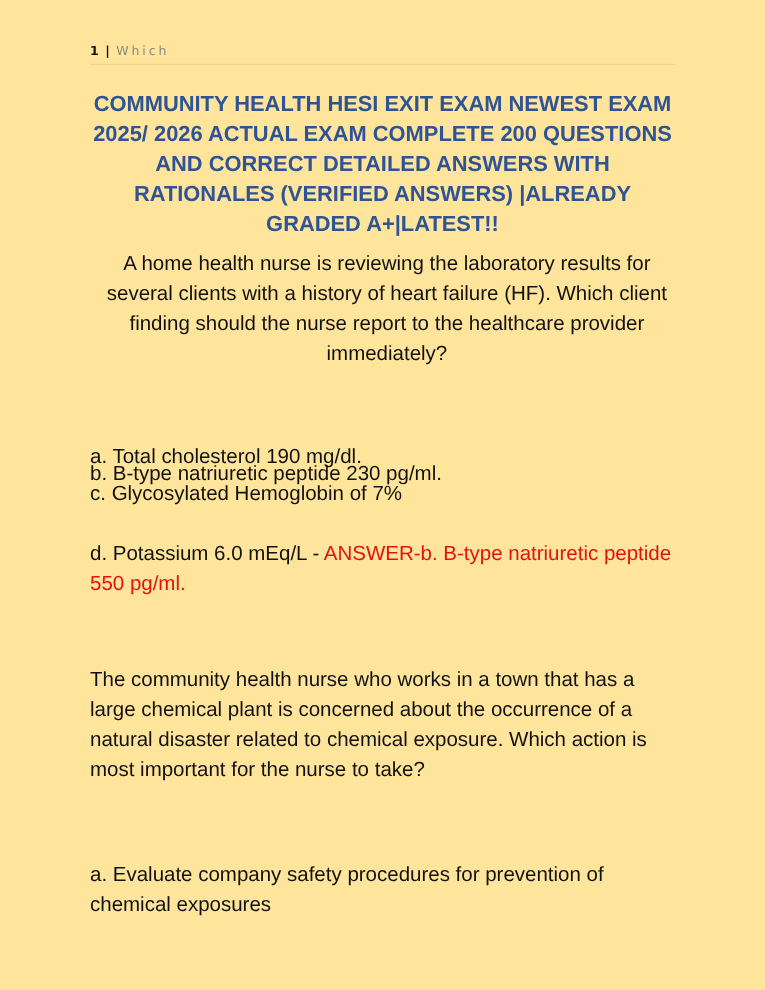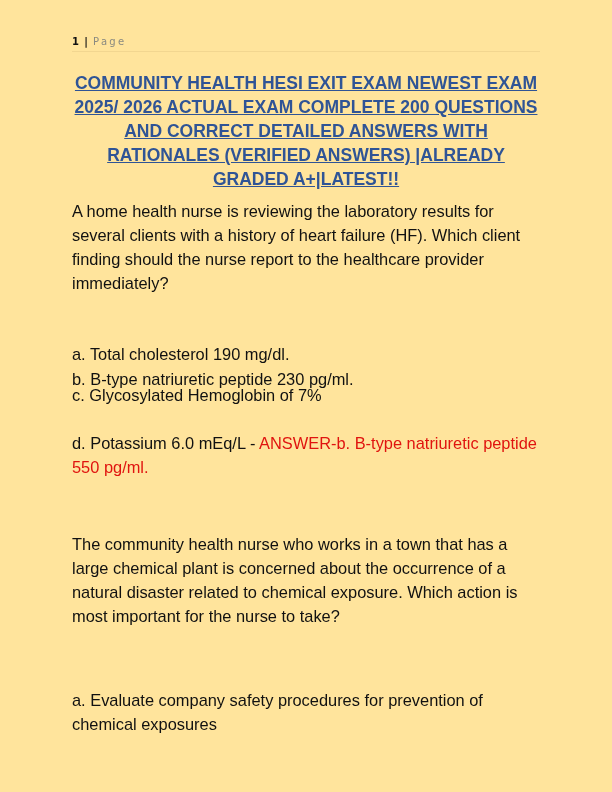--- a/index.html
+++ b/index.html
@@ -14,40 +14,40 @@
     position:absolute; left:72px; top:36px; width:468px;
     font-family:"DejaVu Sans", sans-serif; font-size:10px;
     border-bottom:1px solid #F2D690; padding-bottom:4px;
   }
   .page-num { font-weight:bold; color:#111; }
   .page-sep { font-weight:bold; color:#111; margin:0 2px; }
   .page-word { color:#8a8a80; letter-spacing:2.3px; }
   .title {
     position:absolute; left:72px; top:71px; width:468px;
     text-align:center; color:#2F5496; font-weight:bold;
-    font-size:17.5px; line-height:24px;text-decoration:underline;
+    font-size:17.5px; line-height:24px;
   }
   .body-text { position:absolute; left:72px; width:475px; font-size:16.4px; line-height:24px; }
-  .q1 { top:199px; }
+  .q1 { top:199px;text-align:center; }
   .opt { position:absolute; left:72px; width:475px; font-size:16.4px; line-height:24px; }
   .answer { color:#E0140F; }
 </style>
 </head>
 <body>
 
 <div class="page-header">
   <span class="page-num">1</span>
   <span class="page-sep">|</span>
-  <span class="page-word">Page</span>
+  <span class="page-word">Which</span>
 </div>
 
 <div class="title">COMMUNITY HEALTH HESI EXIT EXAM NEWEST EXAM 2025/ 2026 ACTUAL EXAM COMPLETE 200 QUESTIONS AND CORRECT DETAILED ANSWERS WITH RATIONALES (VERIFIED ANSWERS) |ALREADY GRADED A+|LATEST!!</div>
 
 <div class="body-text q1">A home health nurse is reviewing the laboratory results for several clients with a history of heart failure (HF). Which client finding should the nurse report to the healthcare provider immediately?</div>
 
-<div class="opt" style="top:342px">a. Total cholesterol 190 mg/dl.</div>
+<div class="opt" style="top:353px">a. Total cholesterol 190 mg/dl.</div>
 <div class="opt" style="top:367px">b. B-type natriuretic peptide 230 pg/ml.</div>
 <div class="opt" style="top:383px">c. Glycosylated Hemoglobin of 7%</div>
 <div class="opt" style="top:431px"><span>d. Potassium 6.0 mEq/L - </span><span class="answer">ANSWER-b. B-type natriuretic peptide 550 pg/ml.</span></div>
 
 <div class="body-text" style="top:532px">The community health nurse who works in a town that has a large chemical plant is concerned about the occurrence of a natural disaster related to chemical exposure. Which action is most important for the nurse to take?</div>
 
 <div class="opt" style="top:688px">a. Evaluate company safety procedures for prevention of chemical exposures</div>
 
 </body></html>

